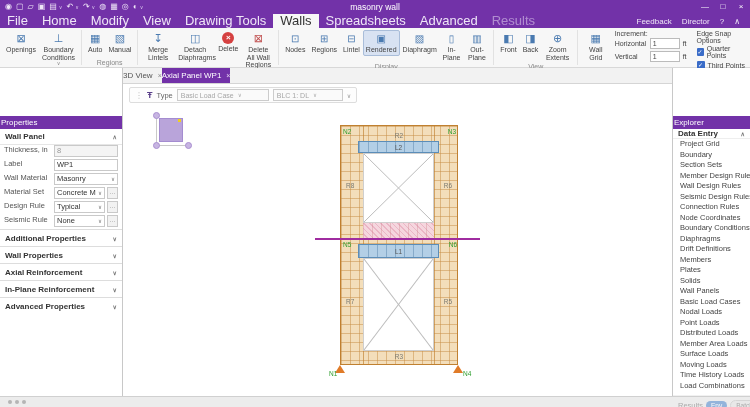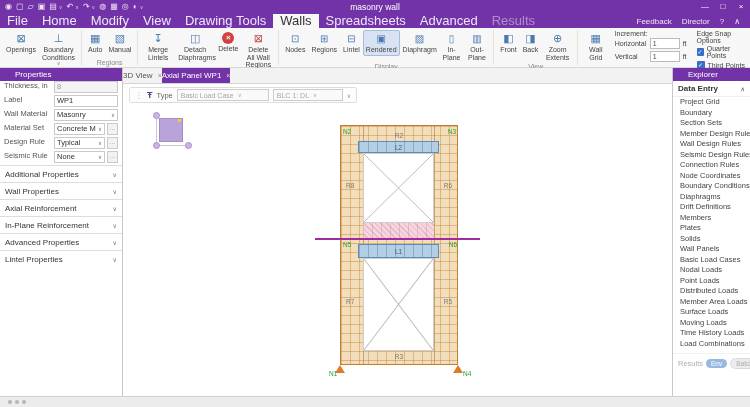--- a/index.html
+++ b/index.html
@@ -40,34 +40,34 @@
   .inc-title{font-size:7px;color:#444;margin-bottom:1px;}
   .inc-row{display:flex;align-items:center;gap:3px;margin-bottom:2px;}
   .inc-row .ilbl{width:32px;}
   .ibox{width:26px;height:9px;border:1px solid #bbb;background:#fff;font-size:7px;line-height:9px;padding-left:2px;}
   .snap{display:flex;flex-direction:column;margin-left:10px;font-size:7px;color:#444;}
   .snap-row{display:flex;align-items:center;gap:3px;margin-bottom:2px;}
   .cbx{width:8px;height:8px;background:#3a6cc8;border-radius:1px;color:#fff;font-size:6px;line-height:8px;text-align:center;}
 
   
   .main{display:flex;height:328px;}
-  .panelhead{height:13px;background:#7232a8;color:#fff;font-size:8px;line-height:13px;padding-left:15px;}
+  .panelhead{height:13px;background:#7232a8;color:#fff;font-size:8px;line-height:13px;padding-left:1px;margin-top:48px;}
 
   
   .props{width:123px;border-right:1px solid #c8c8c8;box-sizing:border-box;background:#fff;display:flex;flex-direction:column;}
   .psection{display:flex;align-items:center;height:15px;padding:0 5px;font-size:8px;font-weight:bold;color:#333;border-bottom:1px solid #e6e6e6;}
   .psection .chev{margin-left:auto;font-size:6px;color:#777;}
   .prow{display:flex;align-items:flex-start;height:14px;padding:0 4px;}
   .plbl{width:50px;font-size:7.5px;color:#555;flex-shrink:0;}
   .pval{flex:1;height:10px;border:1px solid #c9c9c9;background:#fff;font-size:7.5px;line-height:10px;padding:0 2px;display:flex;align-items:center;min-width:0;}
   .pval.disabled{background:#f4f4f4;color:#999;}
   .pval .vtext{flex:1;overflow:hidden;white-space:nowrap;}
   .pval .selc{font-size:5.5px;color:#777;margin-left:2px;}
   .pellipsis{width:9px;height:10px;border:1px solid #c9c9c9;margin-left:2px;font-size:6px;line-height:8px;text-align:center;color:#666;background:#f2f2f2;}
-  .pcollapsed{display:flex;align-items:center;height:16px;padding:0 5px;font-size:8px;font-weight:normal;color:#333;border-top:1px solid #ddd;justify-content:center;}
+  .pcollapsed{display:flex;align-items:center;height:16px;padding:0 5px;font-size:8px;font-weight:bold;color:#333;border-top:1px solid #ddd;justify-content:center;}
   .pcollapsed .chev{margin-left:auto;font-size:6px;color:#777;}
 
   
   .center{flex:1;display:flex;flex-direction:column;min-width:0;}
   .doctabs{height:16px;background:#f2f2f2;border-bottom:1px solid #d5d5d5;display:flex;align-items:stretch;box-sizing:border-box;}
   .doctab{display:flex;align-items:center;gap:5px;padding:0 0;font-size:8px;color:#555;}
   .doctab .tclose{font-size:7px;color:#888;}
   .doctab.active{background:#7232a8;color:#fff;}
   .doctab.active .tclose{color:#e7d8f3;}
   .canvas{position:relative;flex:1;background:#fff;overflow:hidden;}
@@ -328,20 +328,24 @@
         </div>
       </div>
       <div class="rname">Drawing Tools</div>
     </div>
   </div>
 
   <div class="main">
 
     <div class="props">
       <div class="panelhead">Properties</div>
+      <div class="psection">
+        <span>Wall Panel</span>
+        <span class="chev">∧</span>
+      </div>
       <div class="prow">
         <span class="plbl">Thickness, in</span>
         <span class="pval disabled">
             <span class="vtext">8</span>
           </span>
       </div>
       <div class="prow">
         <span class="plbl">Label</span>
         <span class="pval">
             <span class="vtext">WP1</span>
@@ -389,24 +393,20 @@
       <div class="pcollapsed">
         <span>Axial Reinforcement</span>
         <span class="chev">∨</span>
       </div>
       <div class="pcollapsed">
         <span>In-Plane Reinforcement</span>
         <span class="chev">∨</span>
       </div>
       <div class="pcollapsed">
         <span>Advanced Properties</span>
-        <span class="chev">∨</span>
-      </div>
-      <div class="pcollapsed">
-        <span>Lintel Properties</span>
         <span class="chev">∨</span>
       </div>
     </div>
 
     <div class="center">
       <div class="doctabs">
         <div class="doctab">
           <span>3D View</span>
           <span class="tclose">×</span>
         </div>

